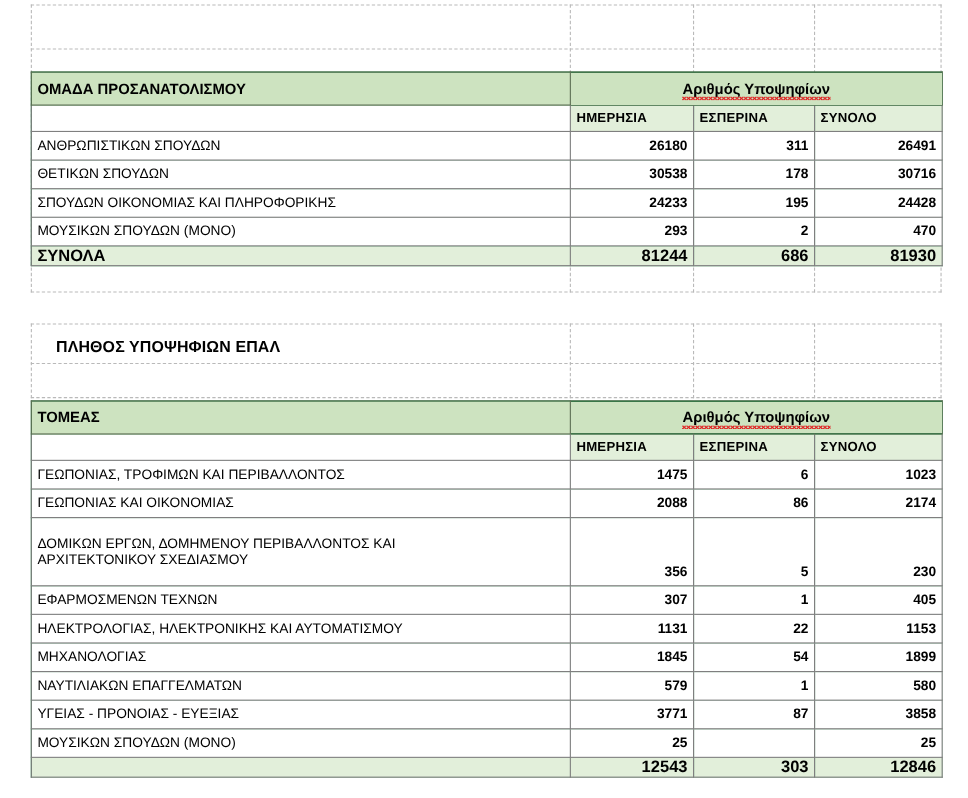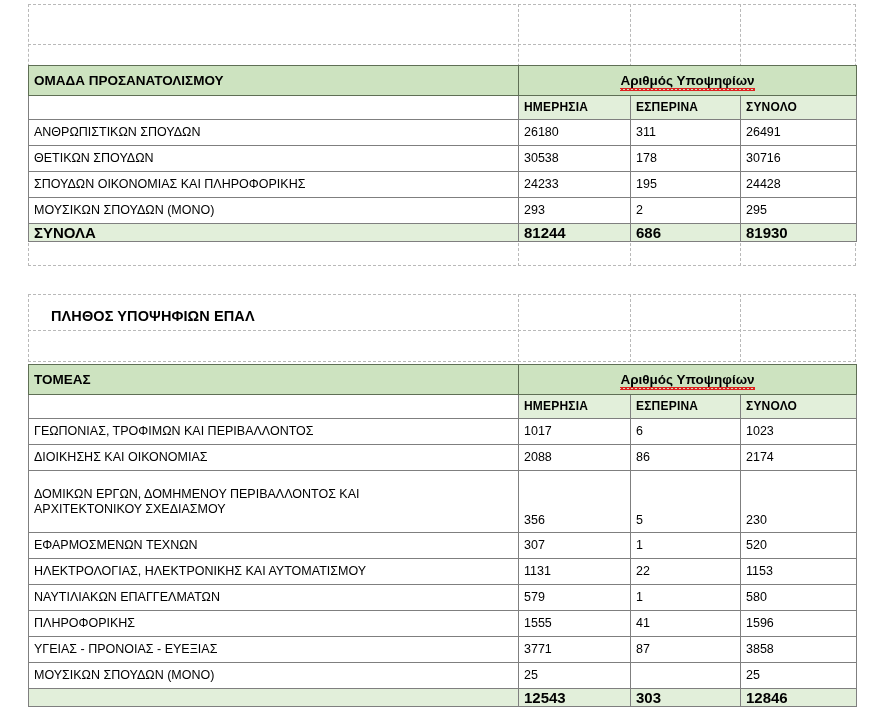--- a/index.html
+++ b/index.html
@@ -124,34 +124,34 @@
     letter-spacing: .2px;
   }
   tr.hdr-sub td.blank {
     background: #ffffff;
     border-left: 1px solid #7f7f7f;
   }
 
   
   tr.data td { height: 26px; margin-left: 16px; }
   tr.data td.label { text-align: left; font-size: 12.5px; }
-  tr.data td.num   { text-align: left; font-size: 12.5px; }
+  tr.data td.num   { text-align: right; font-size: 12.5px; font-weight: bold; }
   tr.data.tall td { height: 62px; }
   tr.data.tall td.label { vertical-align: middle; }
   tr.data.tall td.num { vertical-align: bottom; padding-bottom: 5px; }
 
   
   tr.totals td {
     background: #e2efda;
     font-weight: bold;
     font-size: 15px;
     height: 15px;
   }
   tr.totals td.label { text-align: left; }
-  tr.totals td.num   { text-align: left; }
+  tr.totals td.num   { text-align: right; }
 
   .wrapline { display: block; }
 </style>
 </head>
 <body>
 
 <div class="sheet">
 
   <div class="gridzone" style="left:28px; top:4px; width:828px; height:262px;">
     <div class="hline" style="top:0px;"></div>
@@ -215,21 +215,21 @@
         <tr class="data">
           <td class="label">ΣΠΟΥΔΩΝ ΟΙΚΟΝΟΜΙΑΣ ΚΑΙ ΠΛΗΡΟΦΟΡΙΚΗΣ</td>
           <td class="num">24233</td>
           <td class="num">195</td>
           <td class="num">24428</td>
         </tr>
         <tr class="data">
           <td class="label">ΜΟΥΣΙΚΩΝ ΣΠΟΥΔΩΝ (ΜΟΝΟ)</td>
           <td class="num">293</td>
           <td class="num">2</td>
-          <td class="num">295</td>
+          <td class="num">470</td>
         </tr>
 
         <tr class="totals">
           <td class="label">ΣΥΝΟΛΑ</td>
           <td class="num">81244</td>
           <td class="num">686</td>
           <td class="num">81930</td>
         </tr>
       </tbody>
     </table>
@@ -254,64 +254,64 @@
         </tr>
         <tr class="hdr-sub">
           <td class="blank"></td>
           <td>ΗΜΕΡΗΣΙΑ</td>
           <td>ΕΣΠΕΡΙΝΑ</td>
           <td>ΣΥΝΟΛΟ</td>
         </tr>
 
         <tr class="data">
           <td class="label">ΓΕΩΠΟΝΙΑΣ, ΤΡΟΦΙΜΩΝ ΚΑΙ ΠΕΡΙΒΑΛΛΟΝΤΟΣ</td>
-          <td class="num">1017</td>
+          <td class="num">1475</td>
           <td class="num">6</td>
           <td class="num">1023</td>
         </tr>
         <tr class="data">
-          <td class="label">ΔΙΟΙΚΗΣΗΣ ΚΑΙ ΟΙΚΟΝΟΜΙΑΣ</td>
+          <td class="label">ΓΕΩΠΟΝΙΑΣ ΚΑΙ ΟΙΚΟΝΟΜΙΑΣ</td>
           <td class="num">2088</td>
           <td class="num">86</td>
           <td class="num">2174</td>
         </tr>
 
         <tr class="data tall">
           <td class="label">
             <span class="wrapline">ΔΟΜΙΚΩΝ ΕΡΓΩΝ, ΔΟΜΗΜΕΝΟΥ ΠΕΡΙΒΑΛΛΟΝΤΟΣ ΚΑΙ</span>
             <span class="wrapline">ΑΡΧΙΤΕΚΤΟΝΙΚΟΥ ΣΧΕΔΙΑΣΜΟΥ</span>
           </td>
           <td class="num">356</td>
           <td class="num">5</td>
           <td class="num">230</td>
         </tr>
 
         <tr class="data">
           <td class="label">ΕΦΑΡΜΟΣΜΕΝΩΝ ΤΕΧΝΩΝ</td>
           <td class="num">307</td>
           <td class="num">1</td>
-          <td class="num">520</td>
+          <td class="num">405</td>
         </tr>
         <tr class="data">
           <td class="label">ΗΛΕΚΤΡΟΛΟΓΙΑΣ, ΗΛΕΚΤΡΟΝΙΚΗΣ ΚΑΙ ΑΥΤΟΜΑΤΙΣΜΟΥ</td>
           <td class="num">1131</td>
           <td class="num">22</td>
           <td class="num">1153</td>
         </tr>
         <tr class="data">
+          <td class="label">ΜΗΧΑΝΟΛΟΓΙΑΣ</td>
+          <td class="num">1845</td>
+          <td class="num">54</td>
+          <td class="num">1899</td>
+        </tr>
+        <tr class="data">
           <td class="label">ΝΑΥΤΙΛΙΑΚΩΝ ΕΠΑΓΓΕΛΜΑΤΩΝ</td>
           <td class="num">579</td>
           <td class="num">1</td>
           <td class="num">580</td>
-        </tr>
-        <tr class="data">
-          <td class="label">ΠΛΗΡΟΦΟΡΙΚΗΣ</td>
-          <td class="num">1555</td>
-          <td class="num">41</td>
-          <td class="num">1596</td>
         </tr>
         <tr class="data">
           <td class="label">ΥΓΕΙΑΣ - ΠΡΟΝΟΙΑΣ - ΕΥΕΞΙΑΣ</td>
           <td class="num">3771</td>
           <td class="num">87</td>
           <td class="num">3858</td>
         </tr>
         <tr class="data">
           <td class="label">ΜΟΥΣΙΚΩΝ ΣΠΟΥΔΩΝ (ΜΟΝΟ)</td>
           <td class="num">25</td>

